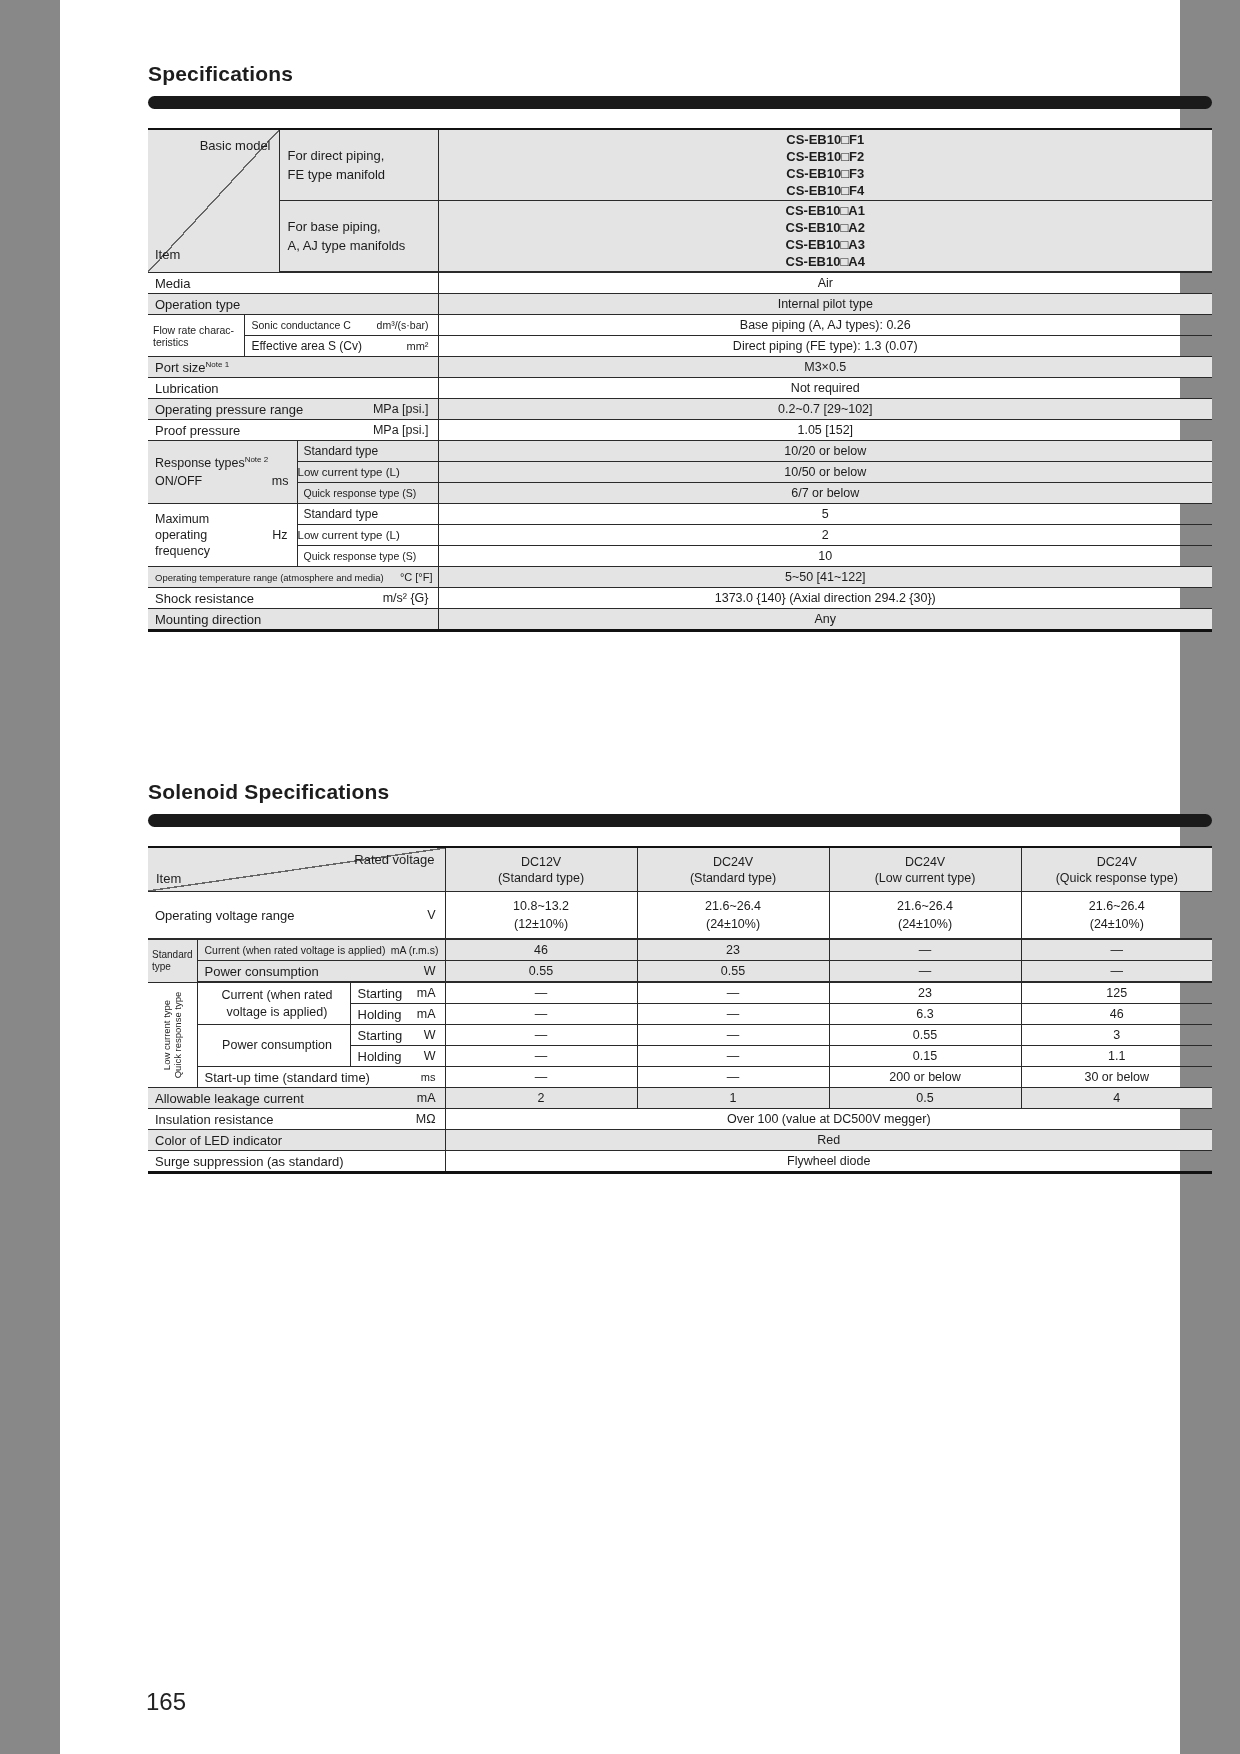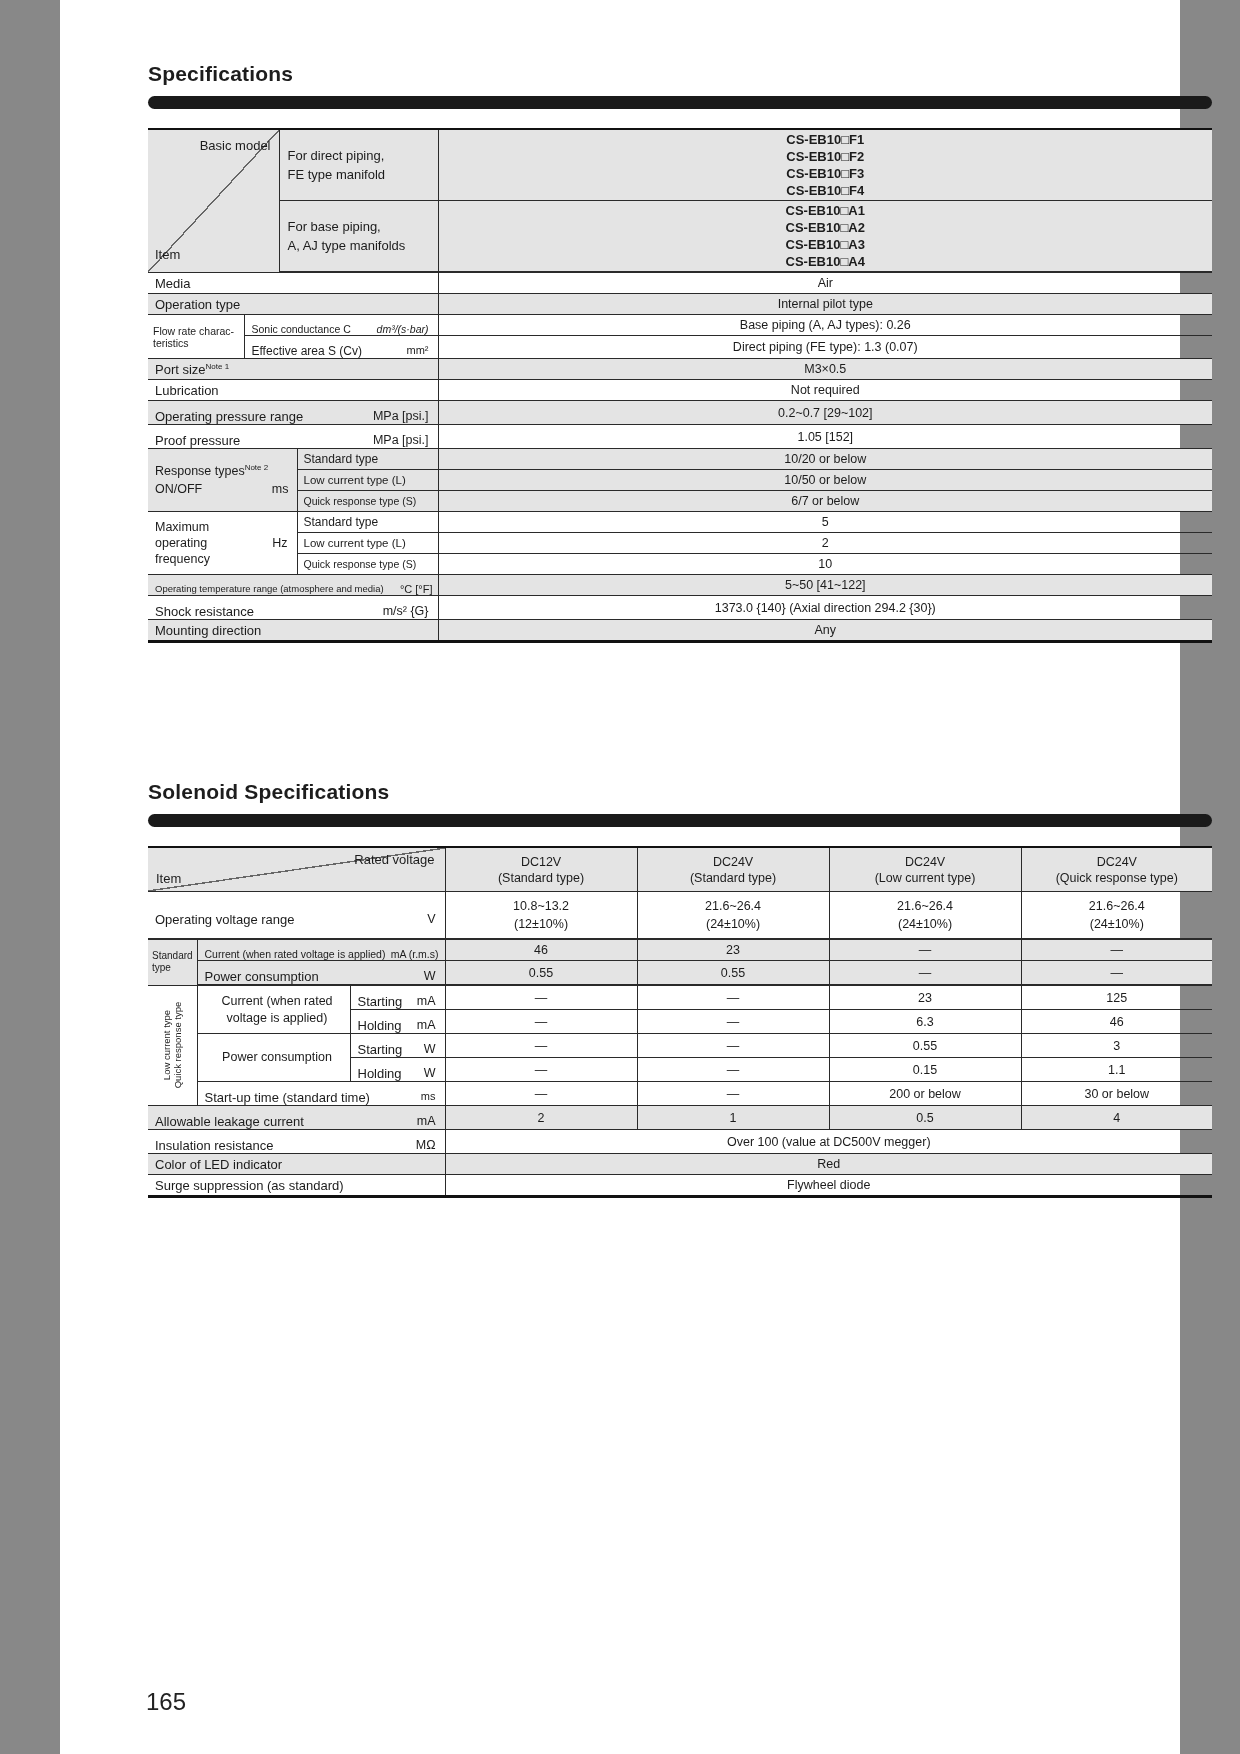--- a/index.html
+++ b/index.html
@@ -9,37 +9,37 @@
   .sec-title{font-size:21px;font-weight:bold;color:#1d1d1d;letter-spacing:0.2px;}
   .black-bar{height:13px;background:#1a1a1a;border-radius:7px;}
   table.spec{border-collapse:collapse;table-layout:fixed;width:1064px;
              border-top:2px solid #111;border-bottom:3px solid #111;}
   td{border-bottom:1px solid #2a2a2a;padding:0;vertical-align:middle;font-size:13px;}
   .br{border-right:1px solid #2a2a2a;}
   .bb2{border-bottom-width:2px;}
   .gray{background:#e4e4e4;}
   .val{text-align:center;font-size:12.5px;}
   .lab{padding-left:7px;}
-  .flexu{display:flex;justify-content:space-between;padding:0 9px 0 7px;margin-top:8px;}
+  .flexu{display:flex;justify-content:space-between;align-items:center;padding:0 9px 0 7px;}
   .flexu .u{font-size:12.5px;white-space:nowrap;}
   sup{font-size:8px;vertical-align:super;line-height:0;}
   
   .h70 td{height:70px;}
   .h20 td{height:20px;}
   .diag1{background-image:linear-gradient(to bottom right,transparent calc(50% - 0.7px),#666 calc(50% - 0.7px),#666 calc(50% + 0.7px),transparent calc(50% + 0.7px));position:relative;}
   .diag1 .tr{position:absolute;top:8px;right:8px;font-size:13px;}
   .diag1 .bl{position:absolute;bottom:10px;left:7px;font-size:13px;}
   .mlabel{padding-left:8px;line-height:19px;font-size:13px;}
   .models{text-align:center;font-weight:bold;font-size:13px;line-height:17px;}
   .models span{display:block;}
   .small-group{font-size:10.5px;line-height:12px;padding-left:5px;}
   .sonic{font-size:10.5px;}
   .eff{font-size:12px;}
   .sub1{font-size:12px;padding-left:6px;}
-  .sub2{font-size:11.5px;padding-left:6px;}
+  .sub2{font-size:11.5px;}
   .sub3{font-size:10.5px;padding-left:6px;}
   .rtcell{font-size:12.5px;padding:2px 8px 2px 7px;}
   .rtcell .l2{display:flex;justify-content:space-between;margin-top:4px;}
   .freqwrap{display:flex;justify-content:space-between;align-items:center;padding:0 9px 0 7px;font-size:12.5px;}
   .freqwrap .lines span{display:block;line-height:16px;}
   .temp{font-size:9.5px;}
   .notes{font-size:12.5px;line-height:17px;color:#1c1c1c;}
   .notes .n2{padding-left:46px;}
   
   .diag2{background-image:linear-gradient(to bottom right,transparent calc(50% - 0.7px),#666 calc(50% - 0.7px),#666 calc(50% + 0.7px),transparent calc(50% + 0.7px));position:relative;}
@@ -121,21 +121,21 @@
       <td class="gray val">Internal pilot type</td>
     </tr>
     <tr class="h20">
       <td class="br small-group" rowspan="2">
         <span>Flow rate charac-</span><br>
         <span>teristics</span>
       </td>
       <td class="br" colspan="3">
         <div class="flexu sonic">
               <span>Sonic conductance C</span>
-              <span class="u" style="font-size:10.5px;font-style:italic;">dm³/(s·bar)</span>
+              <span class="u" style="font-size:10.5px;">dm³/(s·bar)</span>
             </div>
       </td>
       <td class="val">Base piping (A, AJ types): 0.26</td>
     </tr>
     <tr class="h20">
       <td class="br" colspan="3">
         <div class="flexu eff">
               <span>Effective area S (Cv)</span>
               <span class="u" style="font-size:11px;">mm²</span>
             </div>

